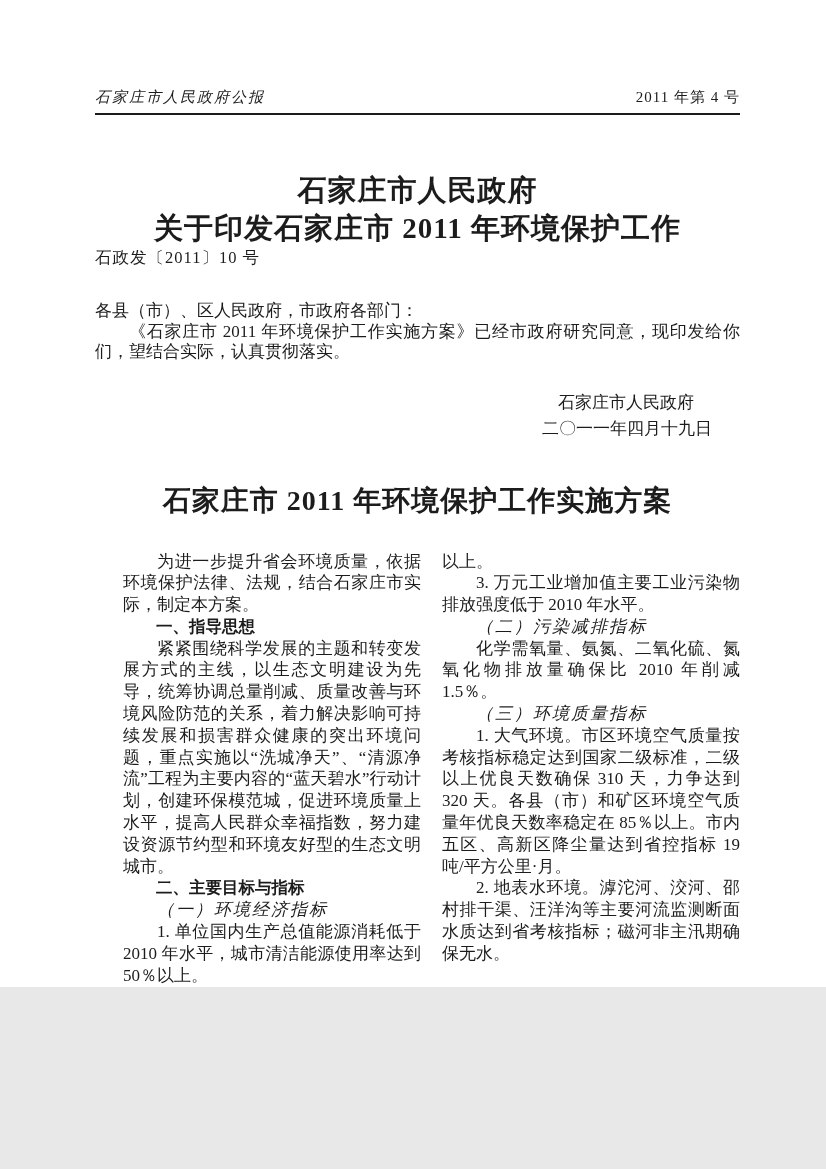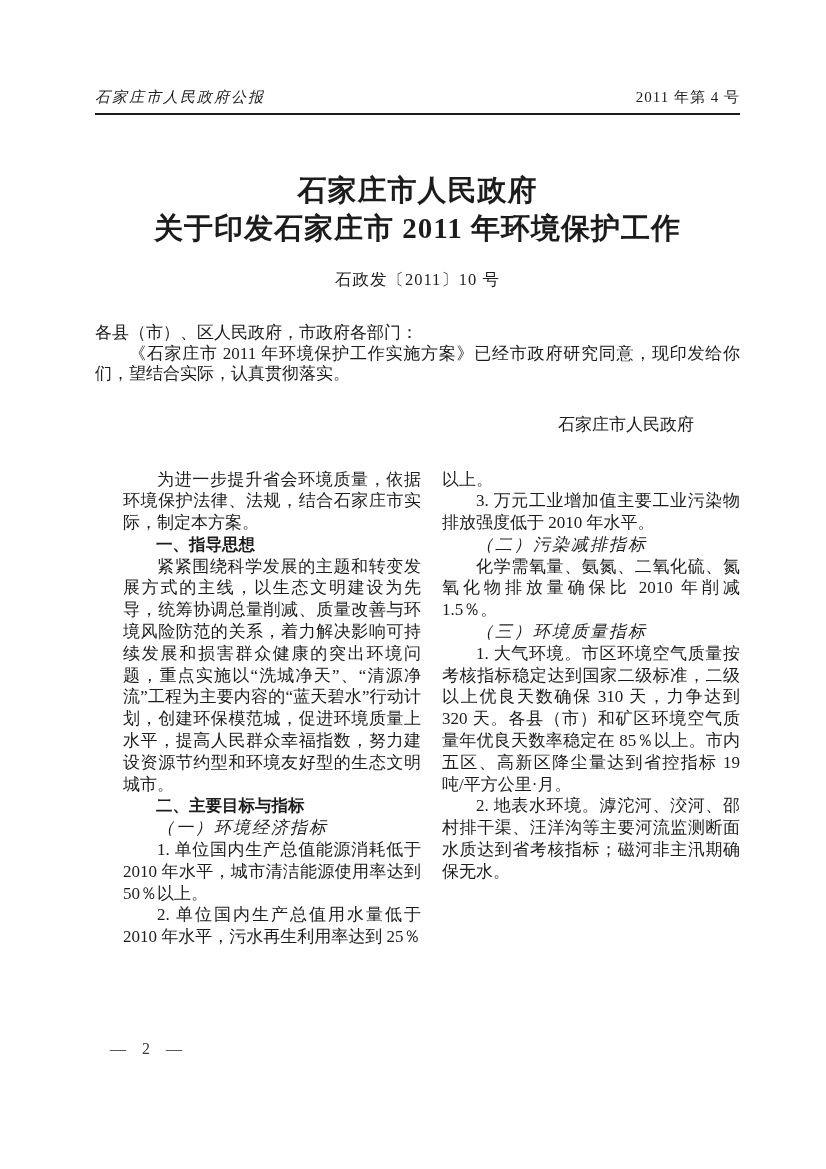--- a/index.html
+++ b/index.html
@@ -1,20 +1,20 @@
 <!DOCTYPE html>
 <html><head>
 <meta charset="utf-8">
 <style>
   * { margin: 0; padding: 0; box-sizing: border-box; }
   html, body { background: #e8e8e8; }
   .page {
     position: relative;
     width: 826px;
-    height: 1169px;
+    height: 987px;
     margin: 0 auto;
     background: #ffffff;
     color: #1c1c1c;
     font-family: "Liberation Serif", "DejaVu Serif", serif;
     overflow: hidden;
   }
   .content { padding: 88px 86px 0 95px; }
 
   
   .page-header {
@@ -35,22 +35,21 @@
   
   .notice-title {
     margin-top: 56px;
     text-align: center;
     font-size: 29px;
     line-height: 38px;
     font-weight: 700;
     letter-spacing: 1px;
   }
   .doc-number {
-    margin-top: 22px;
-    text-align: center;
+    text-align: left;
     font-size: 16.5px;
     letter-spacing: 1px;
   }
   .notice-text {
     margin-top: 32px;
     font-size: 17px;
     line-height: 20.5px;
   }
   .notice-text .salutation { text-indent: 0; }
   .notice-text .body-para {
@@ -127,22 +126,24 @@
 
     <div class="doc-number">石政发〔2011〕10 号</div>
 
     <div class="notice-text">
       <p class="salutation">各县（市）、区人民政府，市政府各部门：</p>
       <p class="body-para">《石家庄市 2011 年环境保护工作实施方案》已经市政府研究同意，现印发给你们，望结合实际，认真贯彻落实。</p>
     </div>
 
     <div class="signature">
       <div class="signer">石家庄市人民政府</div>
+      <div class="sign-date">二〇一一年四月十九日</div>
     </div>
 
+    <h2 class="plan-title">石家庄市 2011 年环境保护工作实施方案</h2>
 
     <div class="columns">
       <div class="col">
           <p class="para body indent">为进一步提升省会环境质量，依据环境保护法律、法规，结合石家庄市实际，制定本方案。</p>
           <p class="para heading">一、指导思想</p>
           <p class="para body indent">紧紧围绕科学发展的主题和转变发展方式的主线，以生态文明建设为先导，统筹协调总量削减、质量改善与环境风险防范的关系，着力解决影响可持续发展和损害群众健康的突出环境问题，重点实施以“洗城净天”、“清源净流”工程为主要内容的“蓝天碧水”行动计划，创建环保模范城，促进环境质量上水平，提高人民群众幸福指数，努力建设资源节约型和环境友好型的生态文明城市。</p>
           <p class="para heading">二、主要目标与指标</p>
           <p class="para subheading">（一）环境经济指标</p>
           <p class="para body indent">1. 单位国内生产总值能源消耗低于 2010 年水平，城市清洁能源使用率达到 50％以上。</p>
           <p class="para body indent">2. 单位国内生产总值用水量低于 2010 年水平，污水再生利用率达到 25％</p>

